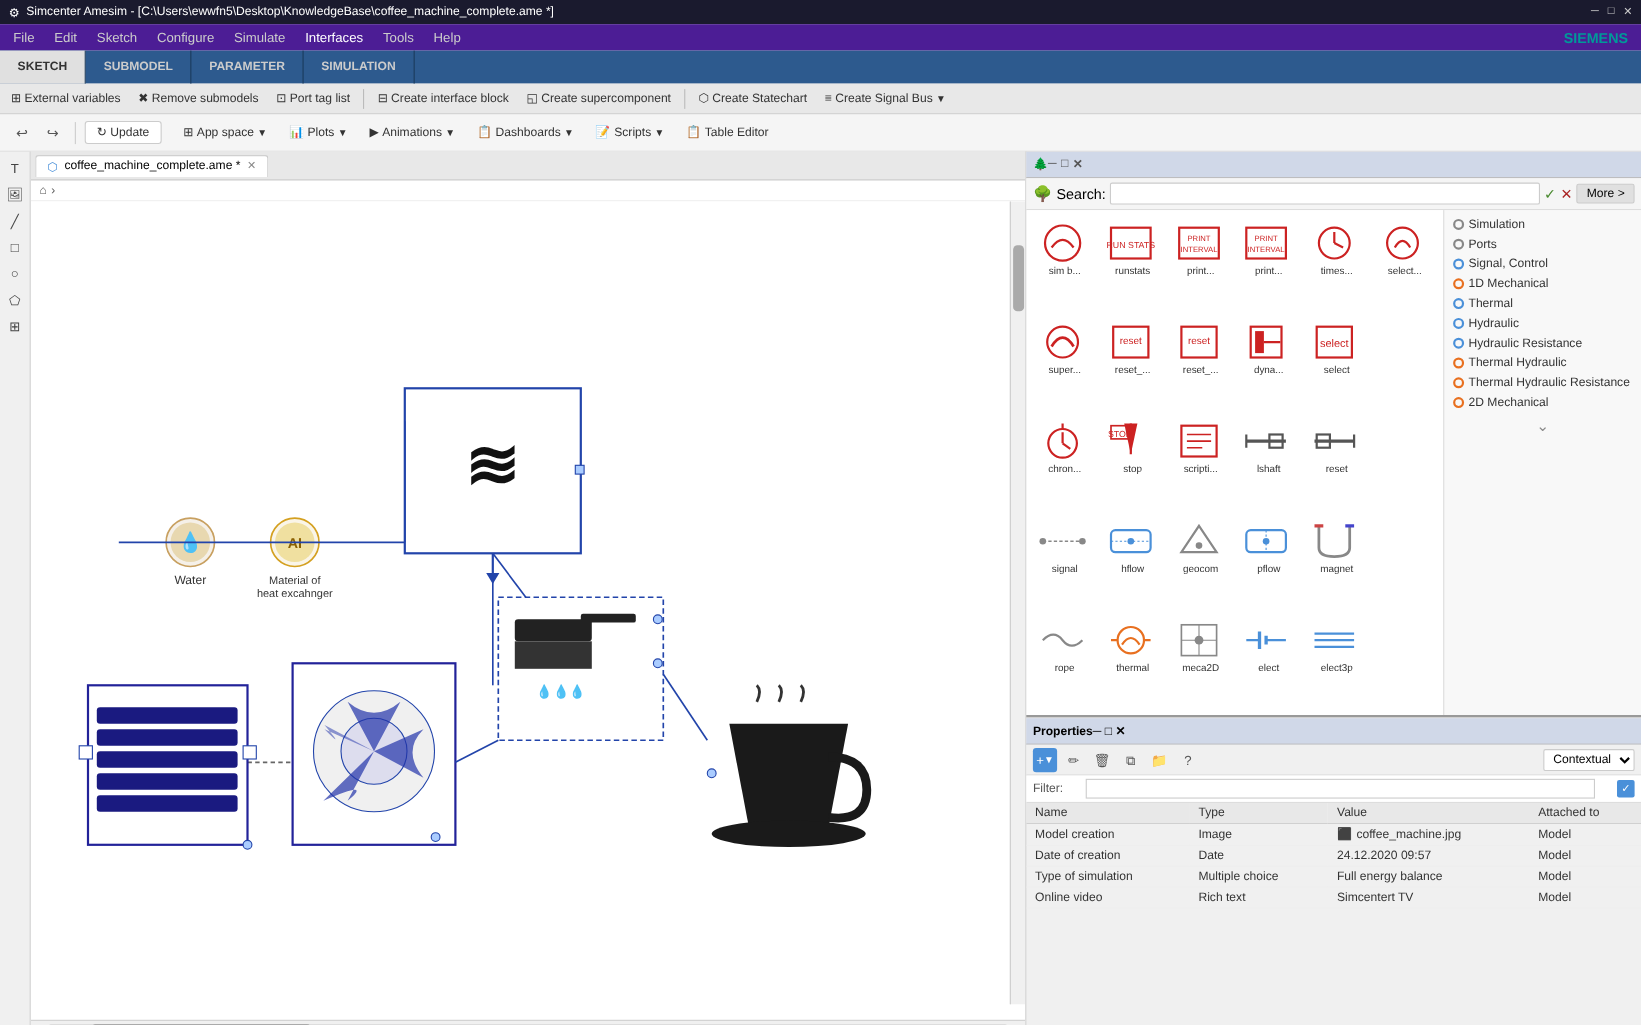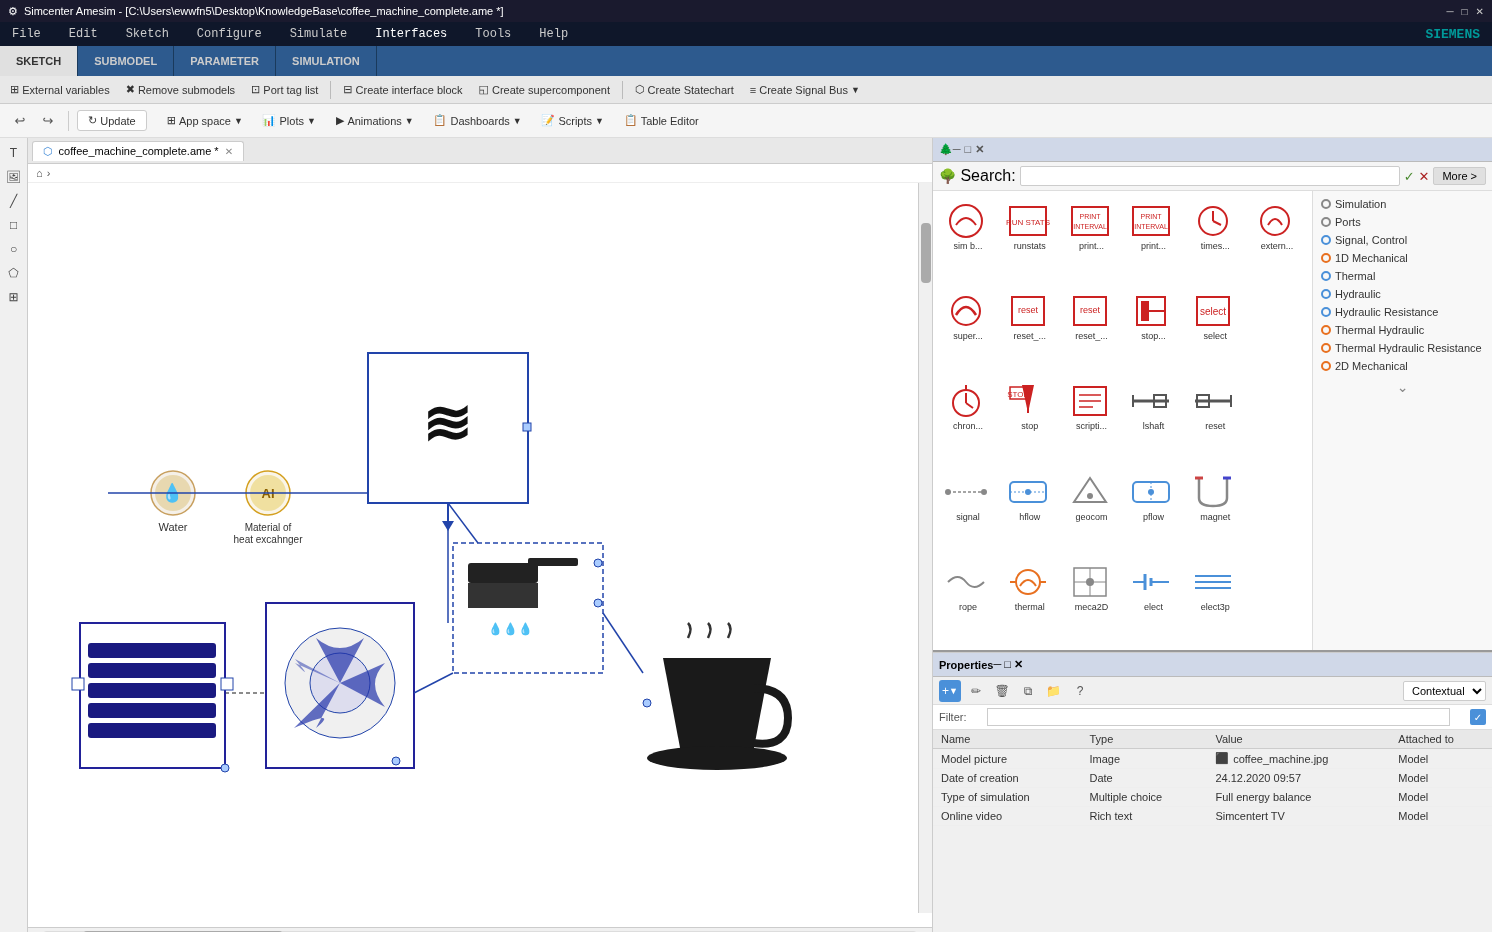--- a/index.html
+++ b/index.html
@@ -15,29 +15,28 @@
       justify-content: space-between;
       padding: 0 8px;
       font-size: 11px;
     }
     #titlebar .title-left { display: flex; align-items: center; gap: 6px; }
     #titlebar .win-controls { display: flex; gap: 8px; }
     #titlebar .win-btn { cursor: pointer; font-size: 10px; color: #ccc; }
 
     
     #menubar {
-      background: #0f172a;
+      background: #4c1d95;
       color: #ccc;
       height: 24px;
       display: flex;
       align-items: center;
       padding: 0 4px;
-      gap: 12px;
+      gap: 2px;
       font-size: 12px;
-      font-family: Liberation Mono, monospace;
     }
     #menubar span {
       padding: 2px 8px;
       cursor: pointer;
       border-radius: 2px;
     }
     #menubar .active { color: #fff; }
     #siemens-logo { margin-left: auto; color: #009999; font-weight: bold; font-size: 13px; }
 
     
@@ -634,21 +633,21 @@
       <div id="library-header">
         <span>🌲</span>
         <div class="panel-controls">
           <span class="panel-ctrl-btn">─</span>
           <span class="panel-ctrl-btn">□</span>
           <span class="panel-ctrl-btn">✕</span>
         </div>
       </div>
       <div id="search-bar">
         <span style="color:#888; font-size:14px;">🌳</span>
-        <label style="font-size:16px;text-align:right;">Search:</label>
+        <label style="font-size:13px;text-align:right;">Search:</label>
         <input type="text" style="flex: 1 1 0%; height: 20px; border: 1px solid rgb(204, 204, 204); padding: 0px 4px; font-size: 11px; border-radius: 2px;">
         <div class="search-actions">
           <span class="s-btn" style="color:#4a8a30; font-size:13px;">✓</span>
           <span class="s-btn" style="color:#aa2222; font-size:13px;">✕</span>
         </div>
         <span class="more-btn">More &gt;</span>
       </div>
       <div id="library-content">
 
         <div id="component-grid">
@@ -701,21 +700,21 @@
             </div>
             <div class="comp-label">times...</div>
           </div>
           <div class="comp-item">
             <div class="comp-icon red-icon">
               <svg width="44" height="36" viewBox="0 0 44 36">
                 <circle cx="22" cy="18" r="14" fill="none" stroke="#cc2222" stroke-width="2"></circle>
                 <path d="M15,22 Q22,10 29,22" stroke="#cc2222" stroke-width="2" fill="none"></path>
               </svg>
             </div>
-            <div class="comp-label">extern...</div>
+            <div class="comp-label">select...</div>
           </div>
 
           <div class="comp-item">
             <div class="comp-icon red-icon">
               <svg width="44" height="36" viewBox="0 0 44 36">
                 <circle cx="22" cy="18" r="14" fill="none" stroke="#cc2222" stroke-width="2"></circle>
                 <path d="M12,22 Q22,6 32,22" stroke="#cc2222" stroke-width="2.5" fill="none"></path>
               </svg>
             </div>
             <div class="comp-label">super...</div>
@@ -739,21 +738,21 @@
             <div class="comp-label">reset_...</div>
           </div>
           <div class="comp-item">
             <div class="comp-icon red-icon">
               <svg width="44" height="36" viewBox="0 0 44 36">
                 <rect x="8" y="4" width="28" height="28" fill="none" stroke="#cc2222" stroke-width="2"></rect>
                 <rect x="12" y="8" width="8" height="20" fill="#cc2222"></rect>
                 <line x1="20" y1="18" x2="35" y2="18" stroke="#cc2222" stroke-width="2"></line>
               </svg>
             </div>
-            <div class="comp-label">stop...</div>
+            <div class="comp-label">dyna...</div>
           </div>
           <div class="comp-item">
             <div class="comp-icon red-icon">
               <svg width="44" height="36" viewBox="0 0 44 36">
                 <rect x="6" y="4" width="32" height="28" fill="none" stroke="#cc2222" stroke-width="2"></rect>
                 <text x="22" y="22" text-anchor="middle" font-size="10" fill="#cc2222">select</text>
               </svg>
             </div>
             <div class="comp-label">select</div>
           </div>
@@ -1007,21 +1006,21 @@
           <thead>
             <tr>
               <th>Name</th>
               <th>Type</th>
               <th>Value</th>
               <th>Attached to</th>
             </tr>
           </thead>
           <tbody>
             <tr>
-              <td class="td-name">Model picture</td>
+              <td class="td-name">Model creation</td>
               <td class="td-type">Image</td>
               <td>
                 <div class="td-value">
                   <span class="value-icon">⬛</span>
                   <span>coffee_machine.jpg</span>
                 </div>
               </td>
               <td class="td-attached">Model</td>
             </tr>
             <tr>

